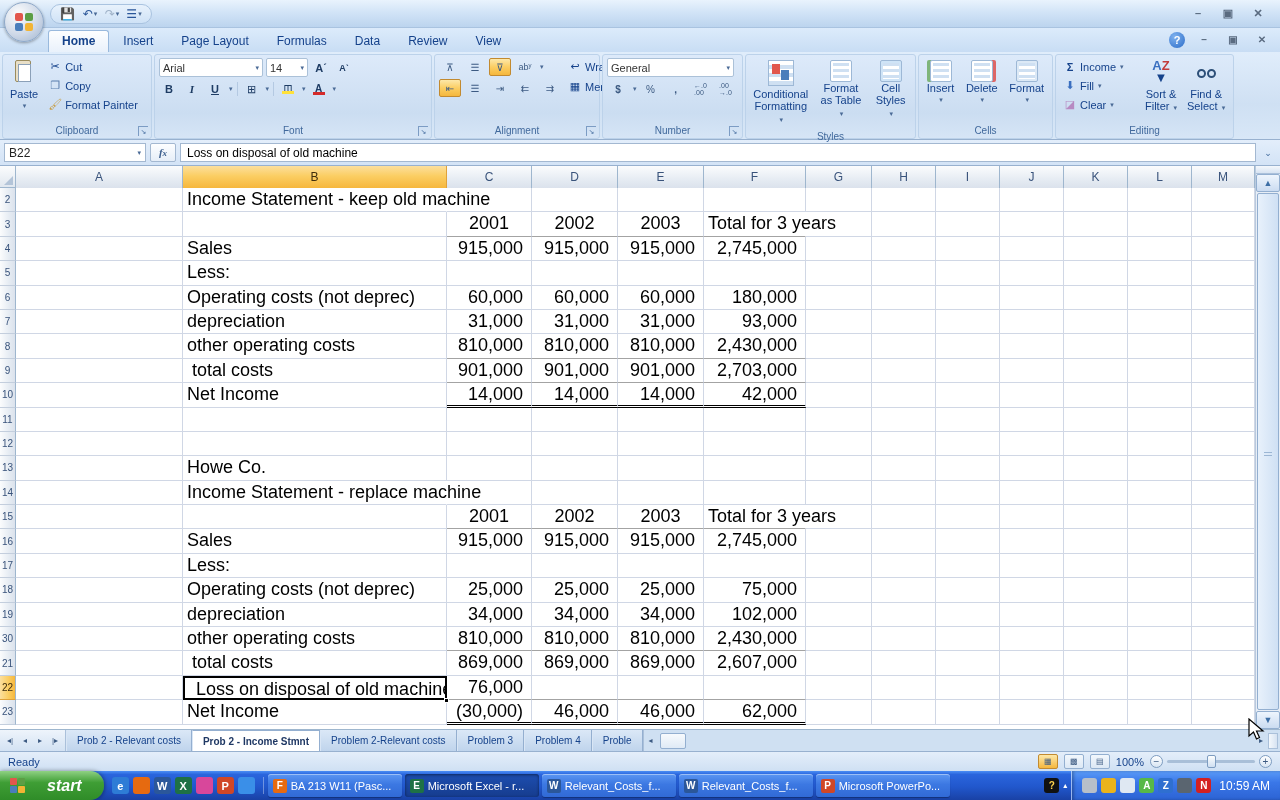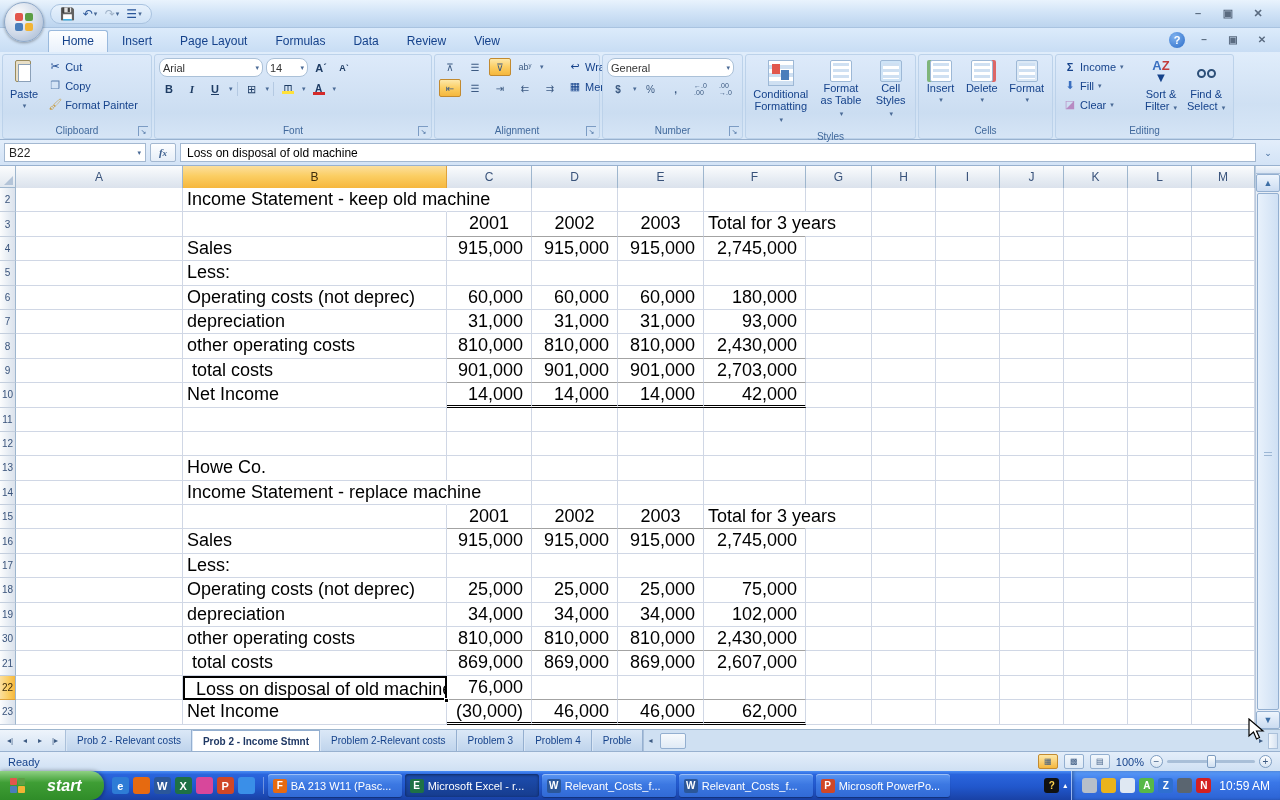--- a/index.html
+++ b/index.html
@@ -16,39 +16,39 @@
   .qbtn{width:18px;height:16px;display:flex;align-items:center;justify-content:center;font-size:12px;color:#2a5699;}
   .qbtn.dis{color:#9fb2c8;}
   .dd{font-size:7px;color:#4a6a96;margin-left:1px;}
   .ttext{position:absolute;left:0;right:0;text-align:center;font-size:12px;color:#1e477e;pointer-events:none;}
   .winbtns{margin-left:auto;display:flex;gap:10px;padding-right:12px;z-index:5;}
   .wbtn{width:20px;height:14px;color:#5a6b80;font-size:11px;line-height:12px;text-align:center;font-weight:bold;}
 
   
   .tabrow{height:24px;background:linear-gradient(#dcebfb,#c8ddf4);display:flex;align-items:flex-end;padding-left:48px;position:relative;}
   .rtab{padding:3px 13px 4px;font-size:12px;color:#15428b;border:1px solid transparent;border-bottom:none;border-radius:3px 3px 0 0;}
-  .rtab.act{background:linear-gradient(#fdfeff,#e9f1fb);border-color:#99b9dd;font-weight:normal;color:#15428b;}
+  .rtab.act{background:linear-gradient(#fdfeff,#e9f1fb);border-color:#99b9dd;font-weight:bold;color:#15428b;}
   .tabrow .rwin{position:absolute;right:8px;top:4px;display:flex;gap:9px;align-items:center;}
   .helpbtn{width:16px;height:16px;border-radius:50%;background:radial-gradient(circle at 35% 30%,#7fb2ef,#2b6cc8);color:#fff;font-weight:bold;font-size:11px;text-align:center;line-height:16px;}
   .rwin .wbtn{height:12px;font-size:10px;}
 
   
   .ribbon{height:88px;background:linear-gradient(#e0edfb,#cfe0f3 60%,#d8e7f7);border-bottom:1px solid #98b1cf;display:flex;align-items:stretch;padding:2px 2px 0 2px;gap:2px;}
   .rgroup{display:flex;flex-direction:column;border:1px solid #bcd2ea;border-radius:3px;background:linear-gradient(#ddeafa,#cbddf1 70%,#d6e5f6);}
   .gbody{flex:1;display:flex;align-items:flex-start;padding:3px 4px;gap:4px;}
   .glabel{height:15px;display:flex;align-items:center;justify-content:center;gap:6px;font-size:10px;color:#41699c;position:relative;}
   .launcher{position:absolute;right:3px;bottom:2px;width:10px;height:10px;border-left:1px solid #7c9cc4;border-top:1px solid #7c9cc4;font-size:7px;line-height:9px;text-align:center;color:#41699c;}
   .bigbtn{display:flex;flex-direction:column;align-items:center;justify-content:flex-start;font-size:11px;color:#15428b;text-align:center;padding:2px 3px;border-radius:3px;line-height:12px;}
   .bigbtn .bicon{width:26px;height:26px;margin-bottom:2px;}
   .smallcol{display:flex;flex-direction:column;gap:2px;}
   .sbtn{display:flex;align-items:center;gap:3px;height:17px;padding:0 3px;font-size:11px;color:#15428b;border-radius:2px;white-space:nowrap;}
   .sic{width:14px;height:14px;display:inline-flex;align-items:center;justify-content:center;font-size:11px;}
   .tgl{border:1px solid transparent;width:22px;height:18px;display:flex;align-items:center;justify-content:center;border-radius:2px;font-size:10px;color:#3c5a82;}
   .tgl.on{background:linear-gradient(#fde8a9,#fbce63 50%,#f5b73d);border-color:#c28a30;}
-  .combo{background:#fff;border:1px solid #abc1d8;border-radius:8px;height:19px;display:flex;align-items:center;padding:0 3px;font-size:11px;color:#333;justify-content:space-between;gap:8px;}
+  .combo{background:#fff;border:1px solid #abc1d8;border-radius:2px;height:19px;display:flex;align-items:center;padding:0 3px;font-size:11px;color:#333;justify-content:space-between;gap:8px;}
   .fontrow,.btnrow{display:flex;align-items:center;gap:3px;}
   .fgcol{display:flex;flex-direction:column;gap:3px;}
   .alphabtn{width:20px;height:18px;text-align:center;font-weight:bold;color:#1e3c64;border:1px solid transparent;border-radius:2px;display:flex;align-items:center;justify-content:center;}
   .cbar{display:block;width:12px;height:3px;margin-top:-1px;}
   .vsep{width:1px;background:#b4c9e2;align-self:stretch;margin:2px 1px;}
   .ticon{width:22px;height:22px;border:1px solid #9db8d6;background:
      linear-gradient(#fff,#fff),#fff;position:relative;border-radius:2px;}
   .ticon::before{content:"";position:absolute;inset:2px;background:
      repeating-linear-gradient(#cfe0f2 0 3px,#fff 3px 6px);}
 

